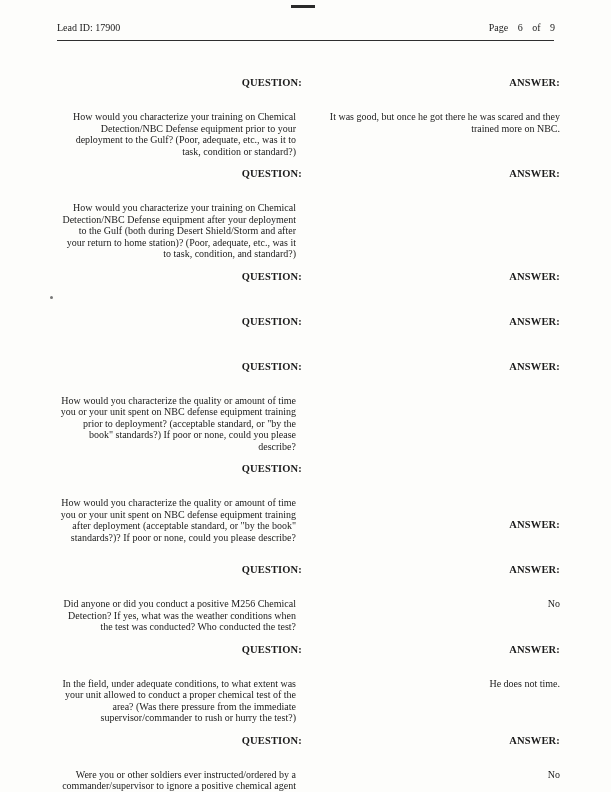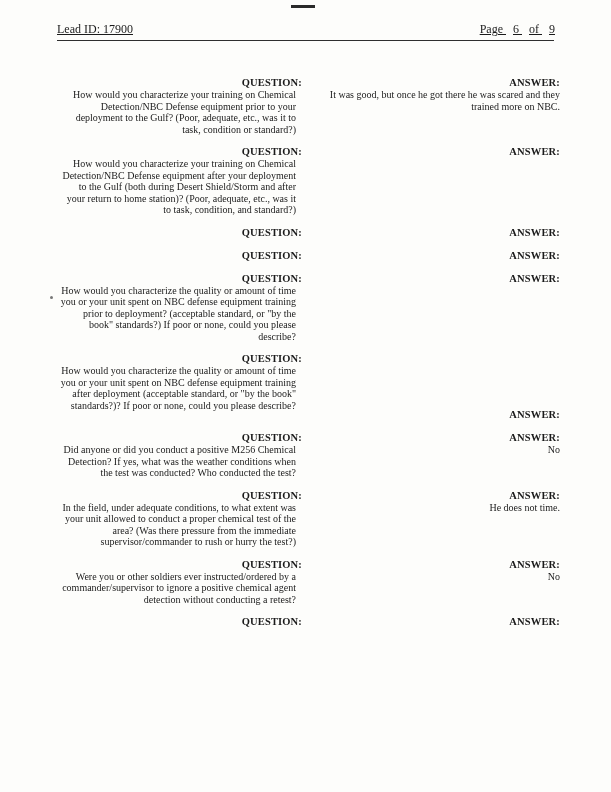--- a/index.html
+++ b/index.html
@@ -16,40 +16,39 @@
     position: absolute; top: 5px; left: 291px;
     width: 24px; height: 2.5px; background: #2a2a2a;
   }
   .speck {
     position: absolute; top: 296px; left: 50px;
     width: 3px; height: 3px; background: #777; border-radius: 50%;
   }
   .header {
     position: absolute; top: 22px; left: 57px; right: 56px;
     display: flex; justify-content: space-between; align-items: flex-end;
-    font-size: 12px;
-    text-decoration: underline;
+    font-size: 10px;
   }
   .page-info span { margin-left: 7px; }
   .page-info span:first-child { margin-left: 0; }
   .rule {
     position: absolute; top: 40px; left: 57px; right: 57px;
     border-top: 1.2px solid #2f2f2f; height: 0;
   }
   .content {
     position: absolute; top: 76px; left: 60px; right: 46px; text-align: right;
   }
   .qa-row { display: flex; margin-bottom: 10px; }
   .q-cell { width: 242px; flex: none; }
   .a-cell { width: 258px; flex: none; }
   .label {
     font-weight: bold; font-size: 10.5px; line-height: 13px;
     padding-left: 28px; letter-spacing: 0.15px;
   }
-  .q-text, .a-text { font-size: 10px; line-height: 11.5px; }
+  .q-text, .a-text { font-size: 10px; line-height: 11.5px; margin-top: 22px; }
   .q-text { padding-right: 6px; }
   .a-offset > .label { margin-top: 56px; }
 </style>
 </head>
 <body>
 
 <div class="scan-artifact"></div>
 <div class="speck"></div>
 
 <div class="header">

